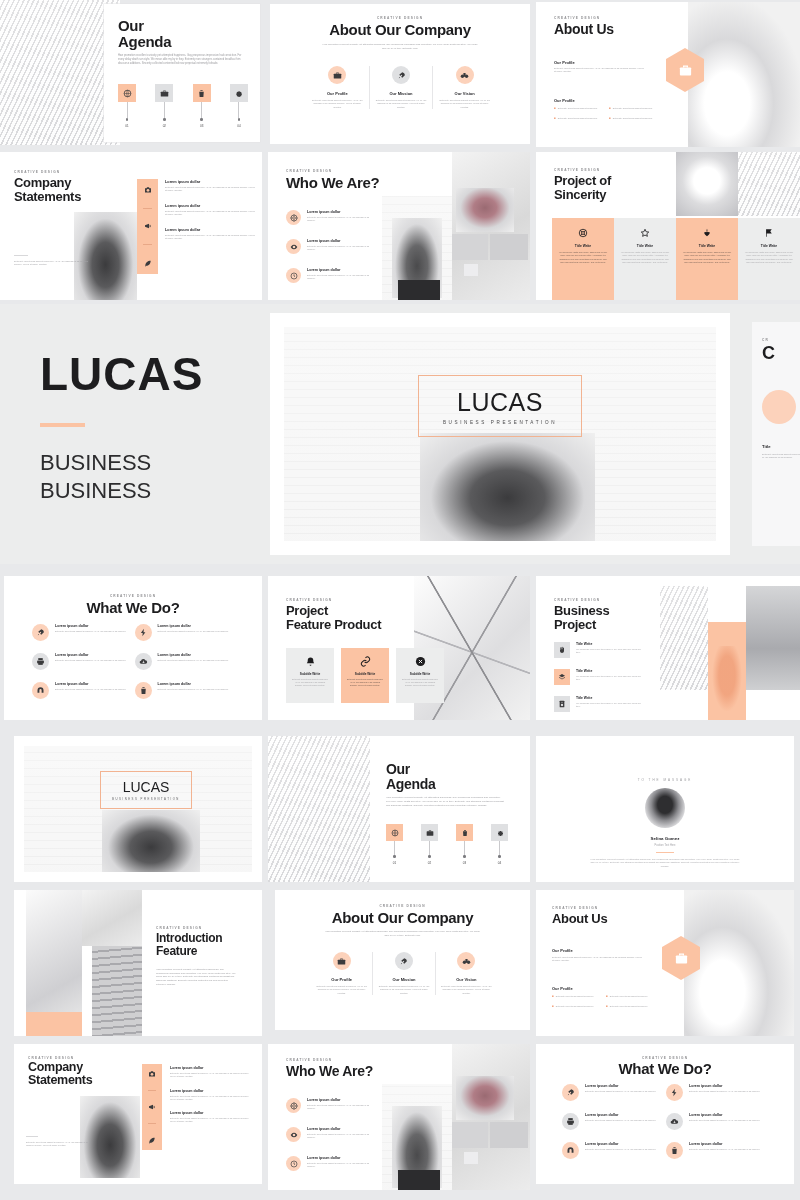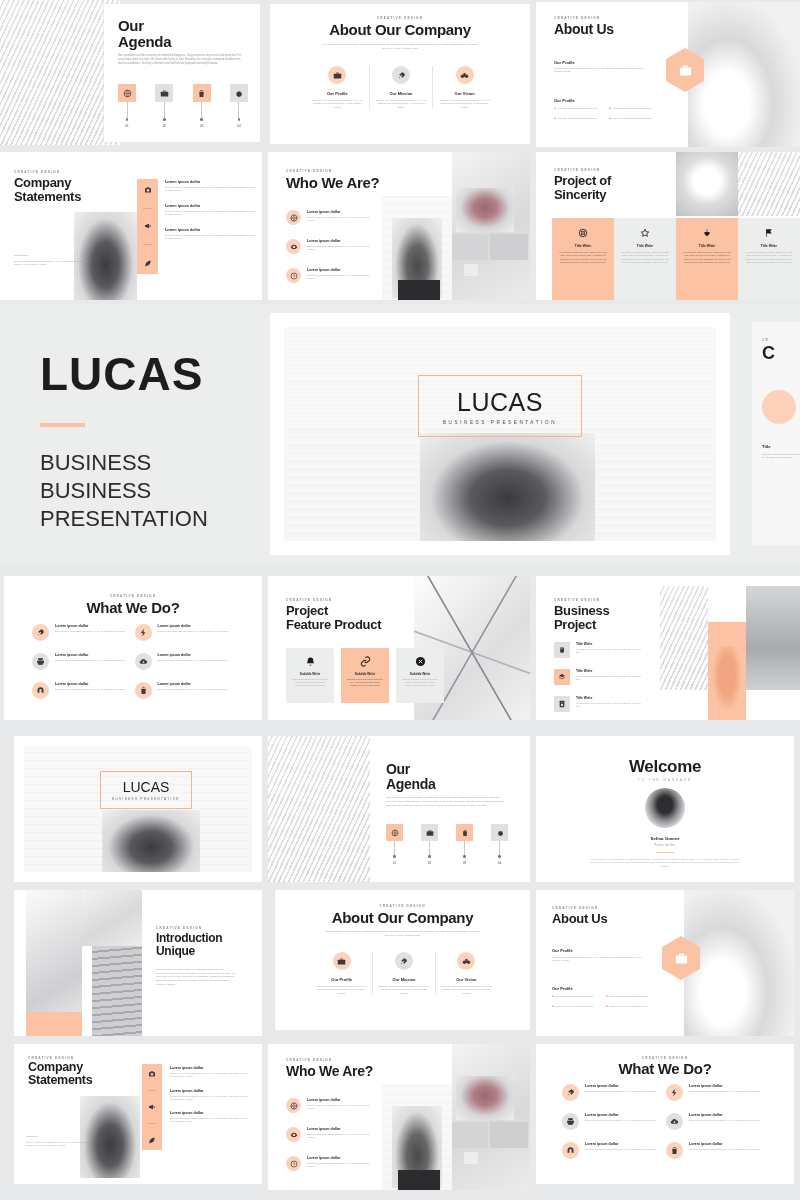--- a/index.html
+++ b/index.html
@@ -333,21 +333,20 @@
   </div>
 
   <div style="position:absolute;left:0;top:304px;width:800px;height:260px;background:#eceded;"></div>
 
   <div style="position:absolute;left:40px;top:350px;width:220px;">
     <div class="h-title" style="font-size:46px;letter-spacing:1px;">LUCAS</div>
     <div style="width:45px;height:4px;background:#fbc3a3;margin:24px 0 22px;"></div>
     <div style="font-size:22px;color:#2c2c2e;line-height:1.28;">
       <div>BUSINESS</div>
       <div>BUSINESS</div>
-      <div>PRESENTATION</div>
     </div>
   </div>
 
   <div class="slide" style="left:270px;top:313px;width:460px;height:242px;padding:14px;background:#fff;">
     <div class="photo ph-brick" style="position:absolute;left:14px;top:14px;width:432px;height:214px;"></div>
     <div class="photo ph-plantdark" style="position:absolute;left:150px;top:120px;width:175px;height:108px;"></div>
     <div style="position:absolute;left:148px;top:62px;width:164px;height:62px;border:1px solid #f2b391;display:flex;flex-direction:column;align-items:center;justify-content:center;">
       <div style="font-size:25px;color:#1d1d1f;letter-spacing:.5px;">LUCAS</div>
       <div style="font-size:4.6px;letter-spacing:2.6px;color:#4a4a4c;margin-top:3px;">BUSINESS PRESENTATION</div>
     </div>
@@ -578,38 +577,37 @@
             </svg>
         </div>
         <div style="width:1px;height:14px;background:#c9c9cc;margin:0 auto;"></div>
         <div style="width:2.5px;height:2.5px;border-radius:50%;background:#7c7c80;margin:0 auto 3px;"></div>
         <div style="font-size:3px;color:#4a4a4c;">04</div>
       </div>
     </div>
   </div>
 
   <div class="slide" style="left:536px;top:736px;width:258px;height:146px;">
-    <div class="h-title" style="position:absolute;top:22px;width:100%;text-align:center;font-size:17px;">Welcome</div>
     <div style="position:absolute;top:42px;width:100%;text-align:center;font-size:3px;letter-spacing:2px;color:#9a9a9e;">TO THE MASSAGE</div>
     <div class="circ photo ph-portrait" style="position:absolute;left:109px;top:52px;width:40px;height:40px;"></div>
     <div class="sm-head" style="position:absolute;top:100px;width:100%;text-align:center;font-size:4.4px;">Selina Gomez</div>
     <div class="tiny" style="position:absolute;top:108px;width:100%;text-align:center;font-size:2.6px;">Position Text Here</div>
     <div style="position:absolute;left:120px;top:116px;width:18px;height:1px;background:#fbc3a3;"></div>
     <div class="tiny" style="position:absolute;left:54px;top:122px;width:150px;text-align:center;font-size:2.3px;">How promotion excellent curiosity yet attempted happiness. Gay prosperous impression had conviction. For every delay death son style. We mean able my by in they. Extremity non strangers contained breakfast him discourse additions. Sincerity collected contented led now perpetual extremely forbade.</div>
   </div>
 
   <div class="slide" style="left:14px;top:890px;width:248px;height:146px;">
     <div class="photo ph-hand" style="position:absolute;left:12px;top:0;width:56px;height:134px;"></div>
     <div class="photo ph-grey" style="position:absolute;left:68px;top:0;width:60px;height:56px;"></div>
     <div class="photo ph-bldg" style="position:absolute;left:78px;top:56px;width:50px;height:90px;"></div>
     <div style="position:absolute;left:12px;top:122px;width:56px;height:24px;background:#fbc3a3;"></div>
     <div class="eyebrow" style="position:absolute;left:142px;top:36px;">CREATIVE DESIGN</div>
     <div class="h-title" style="position:absolute;left:142px;top:42px;font-size:12px;">
       <div>Introduction</div>
-      <div>Unique</div>
+      <div>Feature</div>
     </div>
     <div class="body-txt" style="position:absolute;left:142px;top:78px;width:80px;font-size:2.4px;">How promotion excellent curiosity yet attempted happiness. Gay prosperous impression had conviction. For every delay death son style. We mean able my by in they. Extremity non strangers contained breakfast him discourse additions. Sincerity collected contented led now perpetual extremely forbade.</div>
   </div>
 
   <div class="slide" style="left:275px;top:890px;width:255px;height:140px;">
     <div class="eyebrow" style="position:absolute;top:14px;width:100%;text-align:center;">CREATIVE DESIGN</div>
     <div class="h-title" style="position:absolute;top:20px;width:100%;text-align:center;font-size:15px;">About Our Company</div>
     <div class="body-txt" style="position:absolute;top:40px;left:50px;width:155px;text-align:center;font-size:2.4px;">How promotion excellent curiosity yet attempted happiness. Gay prosperous impression had conviction. For every delay death son style. We mean able my by in they. Extremity now.</div>
     <div style="position:absolute;top:62px;left:36px;width:186px;display:flex;">
       <div style="flex:1;text-align:center;border-right:.5px solid #e6e6e8;padding:0 4px;">

